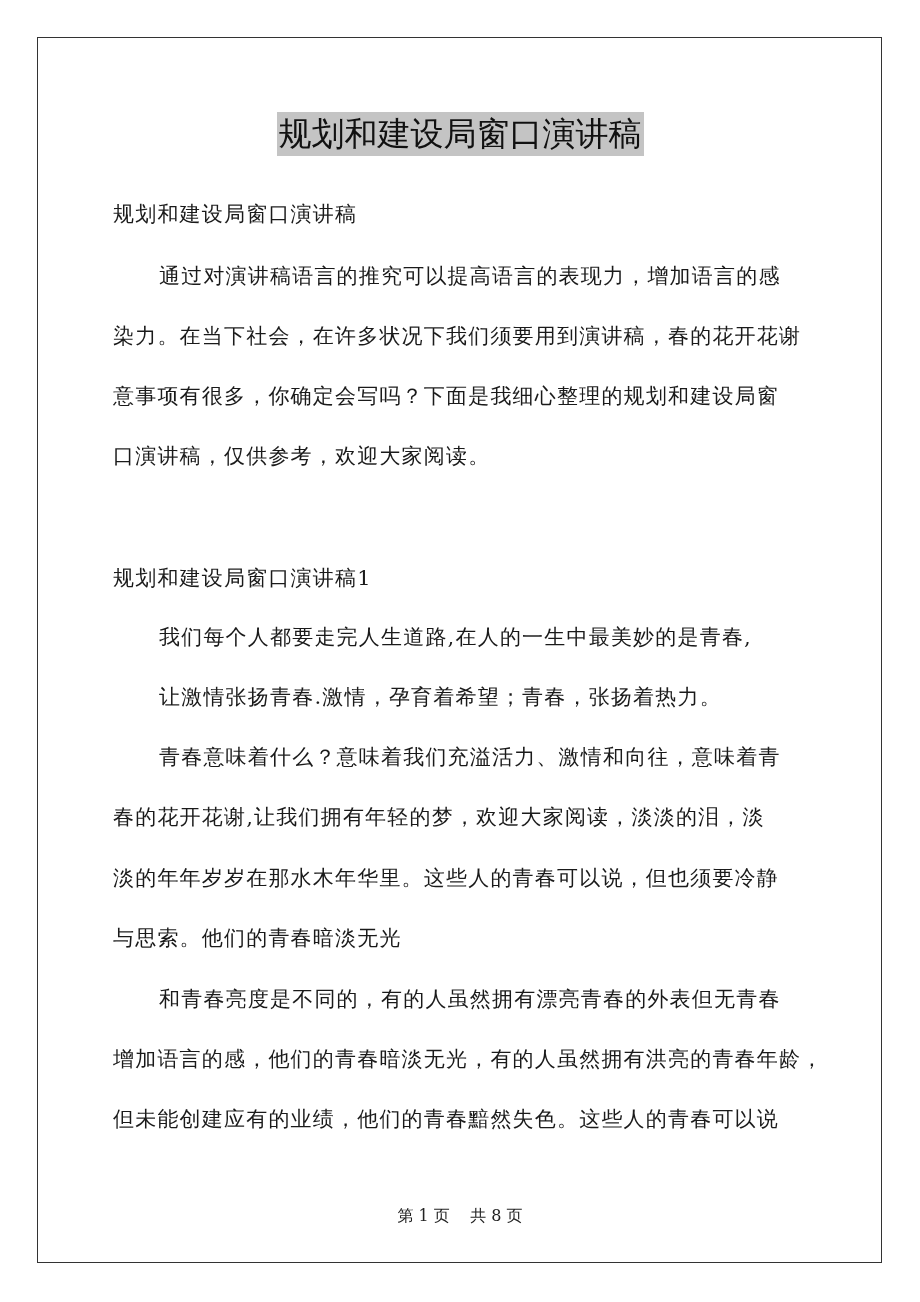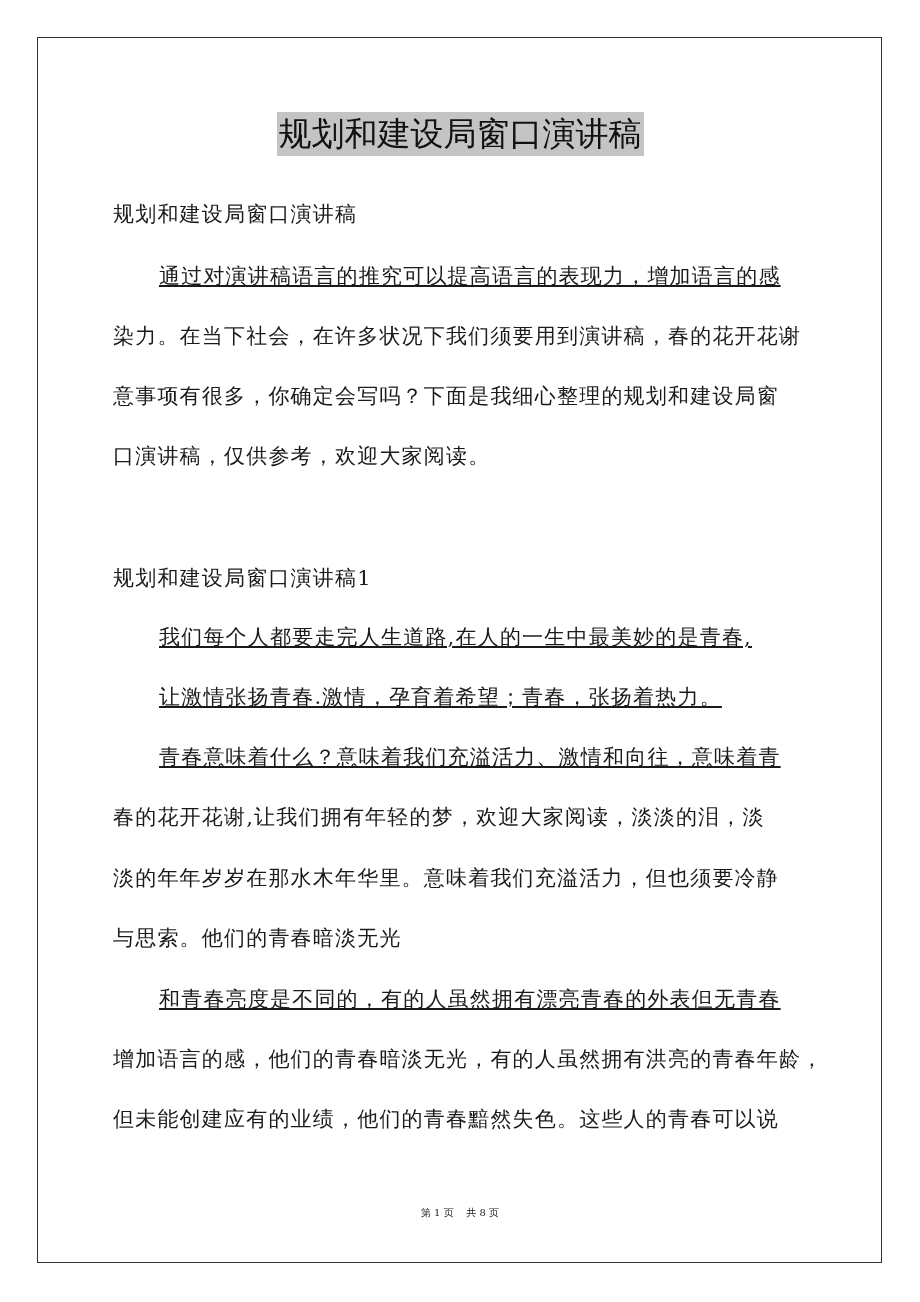--- a/index.html
+++ b/index.html
@@ -5,42 +5,42 @@
   html, body { margin: 0; padding: 0; background: #ffffff; }
   body { width: 920px; height: 1302px; position: relative; overflow: hidden;
          font-family: "DejaVu Serif", "Liberation Serif", serif; color: #1a1a1a; }
   .page-frame { position: absolute; left: 37px; top: 37px; width: 845px; height: 1226px;
                 border: 1px solid #333; box-sizing: border-box; }
   .title-wrap { position: absolute; left: 0; right: 0; top: 112px; text-align: center; }
   .title { display: inline-block; background: #c4c4c4; font-size: 33px; line-height: 44px;
            padding: 0 2px; font-family: "DejaVu Sans", "Liberation Sans", sans-serif; color: #111; letter-spacing: 0px; }
   .line { position: absolute; left: 113px; width: 700px; font-size: 21px; line-height: 30px;
           white-space: nowrap; color: #1a1a1a; letter-spacing: 1.2px; }
-  .indent { left: 159px; text-decoration: underline; }
+  .indent { left: 159px; }
   .footer { position: absolute; left: 0; right: 0; top: 1206px; text-align: center;
-            font-size: 10px; color: #222; }
+            font-size: 16px; color: #222; }
 </style>
 </head>
 <body>
 
 <div class="page-frame"></div>
 
 <div class="title-wrap">
   <span class="title">规划和建设局窗口演讲稿</span>
 </div>
 
 <div class="line" style="top:199px">规划和建设局窗口演讲稿</div>
 <div class="line indent" style="top:261px">通过对演讲稿语言的推究可以提高语言的表现力，增加语言的感</div>
 <div class="line" style="top:321px">染力。在当下社会，在许多状况下我们须要用到演讲稿，春的花开花谢</div>
 <div class="line" style="top:381px">意事项有很多，你确定会写吗？下面是我细心整理的规划和建设局窗</div>
 <div class="line" style="top:441px">口演讲稿，仅供参考，欢迎大家阅读。</div>
 <div class="line" style="top:563px">规划和建设局窗口演讲稿1</div>
 <div class="line indent" style="top:622px">我们每个人都要走完人生道路,在人的一生中最美妙的是青春,</div>
 <div class="line indent" style="top:682px">让激情张扬青春.激情，孕育着希望；青春，张扬着热力。</div>
 <div class="line indent" style="top:742px">青春意味着什么？意味着我们充溢活力、激情和向往，意味着青</div>
 <div class="line" style="top:802px">春的花开花谢,让我们拥有年轻的梦，欢迎大家阅读，淡淡的泪，淡</div>
-<div class="line" style="top:863px">淡的年年岁岁在那水木年华里。意味着我们充溢活力，但也须要冷静</div>
+<div class="line" style="top:863px">淡的年年岁岁在那水木年华里。这些人的青春可以说，但也须要冷静</div>
 <div class="line" style="top:923px">与思索。他们的青春暗淡无光</div>
 <div class="line indent" style="top:984px">和青春亮度是不同的，有的人虽然拥有漂亮青春的外表但无青春</div>
 <div class="line" style="top:1044px">增加语言的感，他们的青春暗淡无光，有的人虽然拥有洪亮的青春年龄，</div>
 <div class="line" style="top:1104px">但未能创建应有的业绩，他们的青春黯然失色。这些人的青春可以说</div>
 
 <div class="footer" style="white-space:pre">第 1 页    共 8 页</div>
 
 </body></html>

